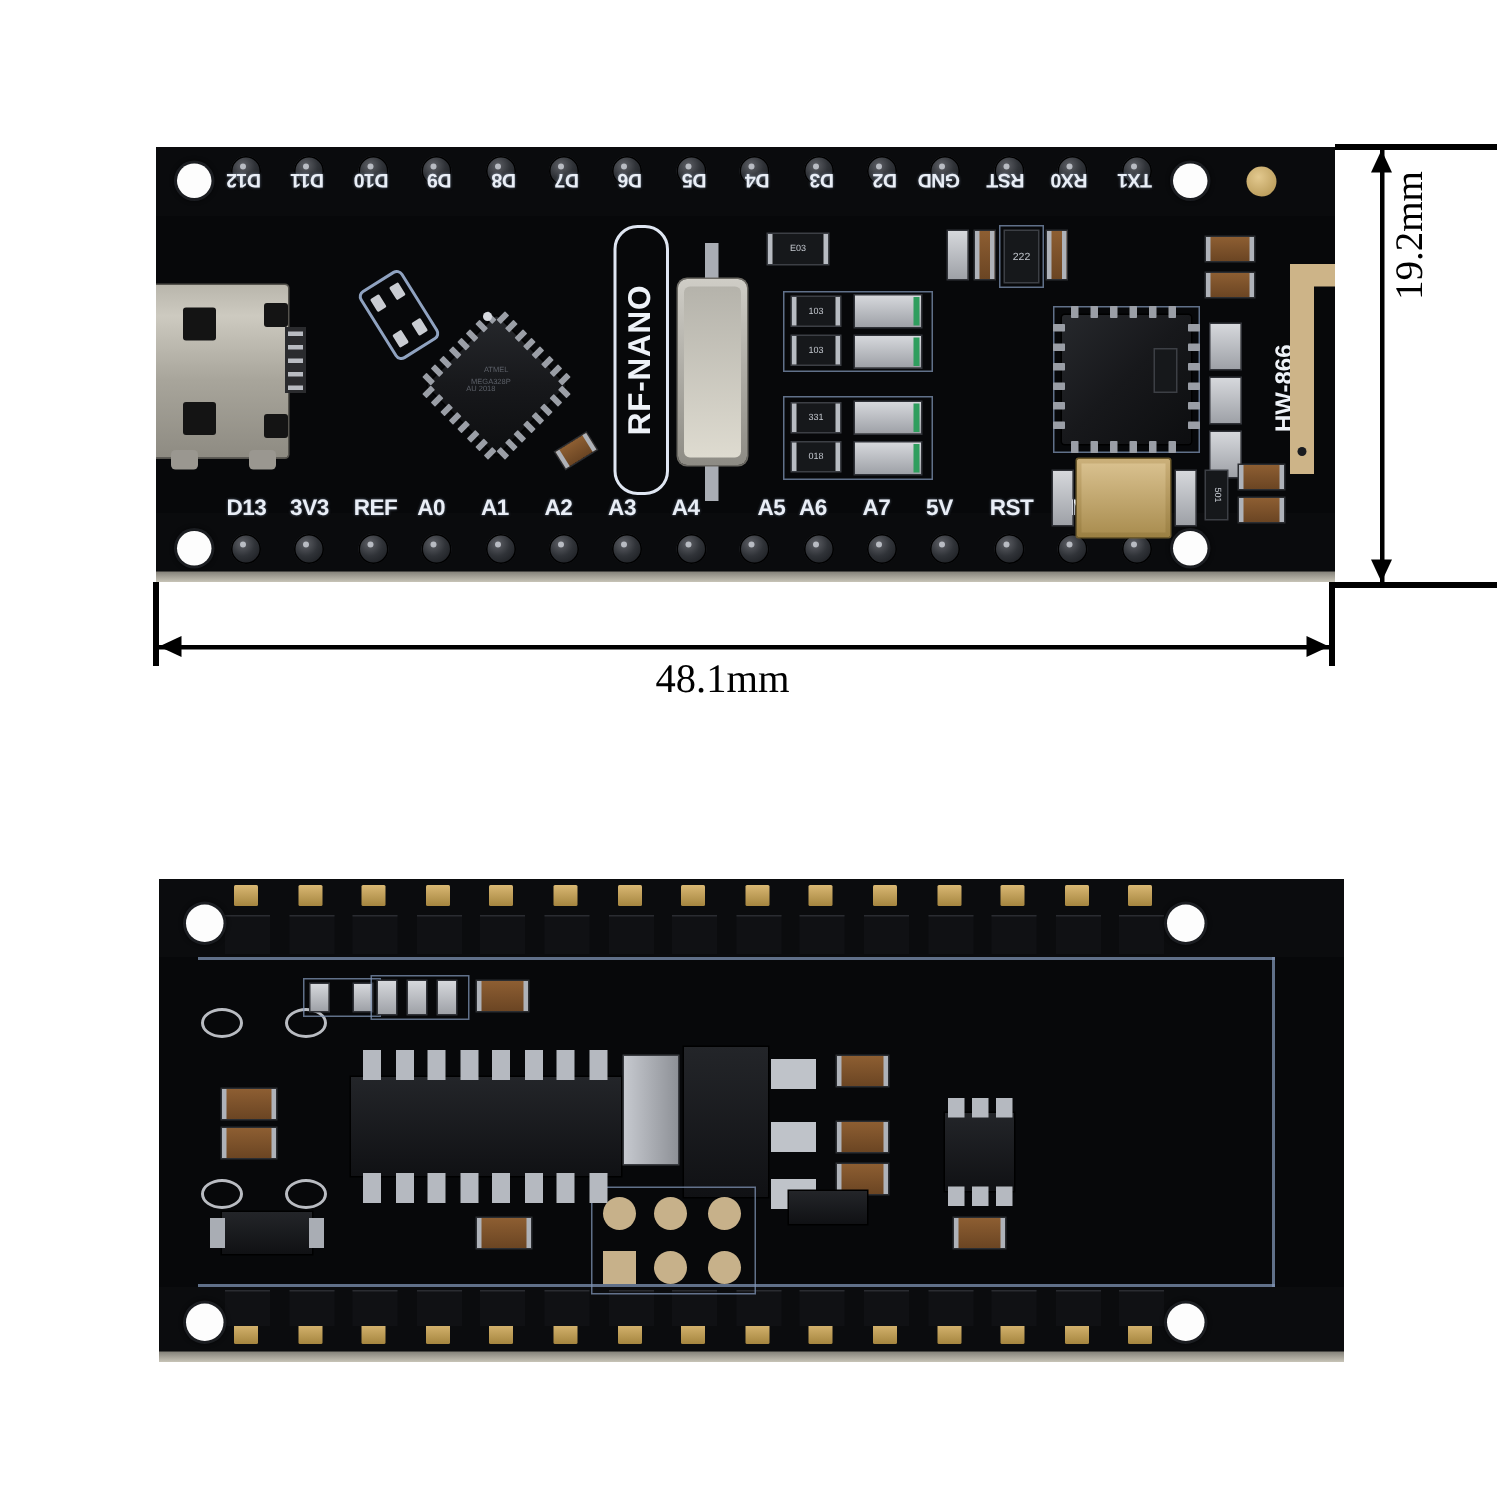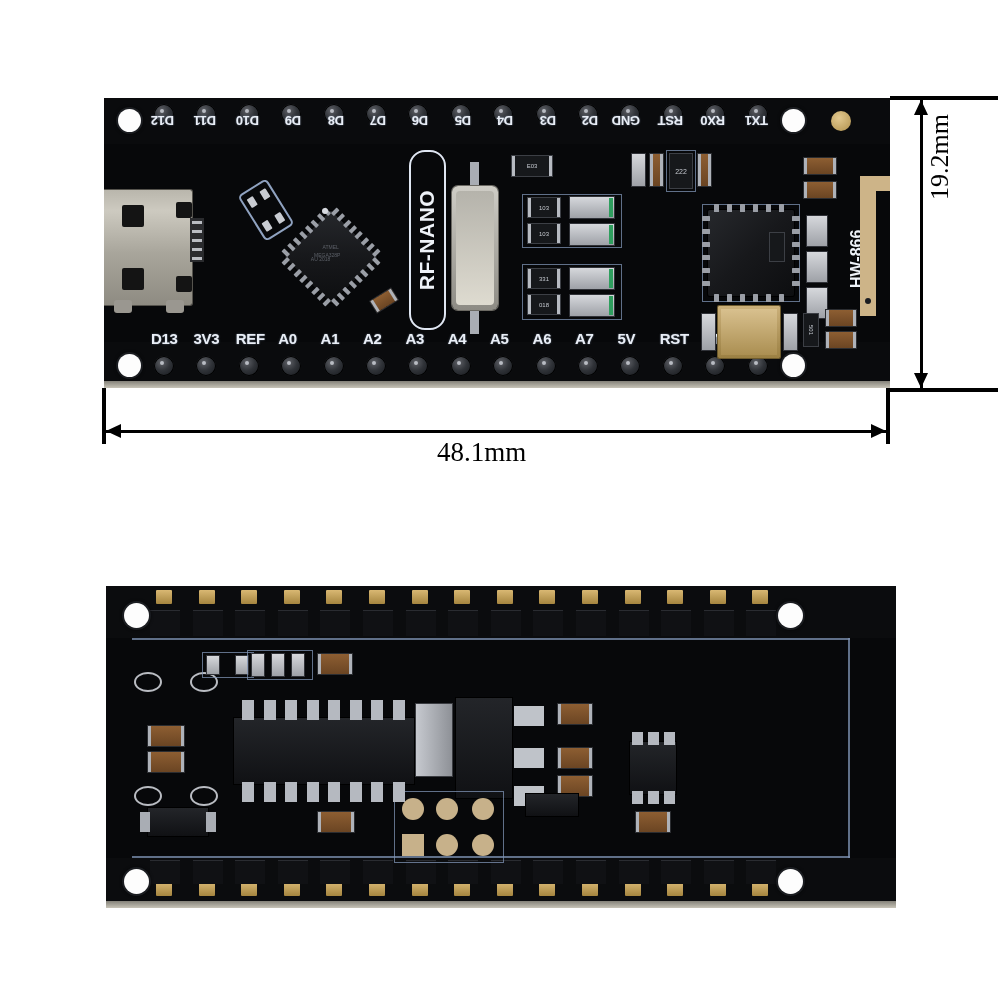--- a/index.html
+++ b/index.html
@@ -318,21 +318,21 @@
       </div>
     <div id="silkBot">
         <div class="silk silk-bot" style="left: 47px; top: 232px;">D13</div>
         <div class="silk silk-bot" style="left: 89.4px; top: 232px;">3V3</div>
         <div class="silk silk-bot" style="left: 131.8px; top: 232px;">REF</div>
         <div class="silk silk-bot" style="left: 174.2px; top: 232px;">A0</div>
         <div class="silk silk-bot" style="left: 216.6px; top: 232px;">A1</div>
         <div class="silk silk-bot" style="left: 259px; top: 232px;">A2</div>
         <div class="silk silk-bot" style="left: 301.4px; top: 232px;">A3</div>
         <div class="silk silk-bot" style="left: 343.8px; top: 232px;">A4</div>
-        <div class="silk silk-bot" style="left: 386px; top: 232px;">A5</div>
+        <div class="silk silk-bot" style="left: 401px; top: 232px;">A5</div>
         <div class="silk silk-bot" style="left: 428.6px; top: 232px;">A6</div>
         <div class="silk silk-bot" style="left: 471px; top: 232px;">A7</div>
         <div class="silk silk-bot" style="left: 513.4px; top: 232px;">5V</div>
         <div class="silk silk-bot" style="left: 555.8px; top: 232px;">RST</div>
         <div class="silk silk-bot" style="left: 598.2px; top: 232px;">GND</div>
         <div class="silk silk-bot" style="left: 640.6px; top: 232px;">VIN</div>
       </div>
 
     <div class="hole" style="left:14px; top:11px; width:23px; height:23px;"></div>
     <div class="hole" style="left:14px; top:256px; width:23px; height:23px;"></div>

